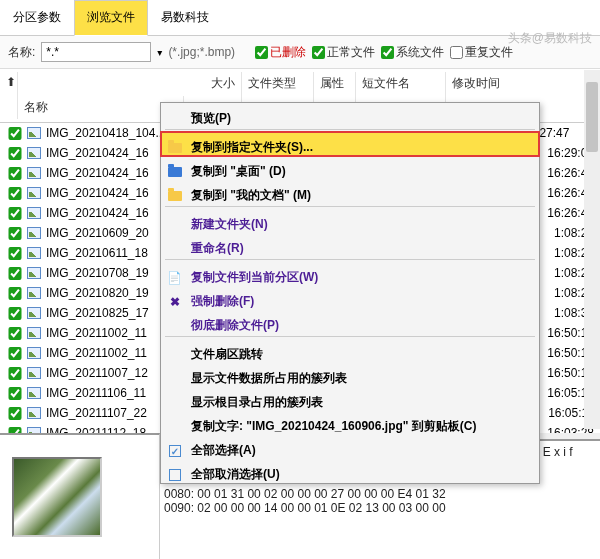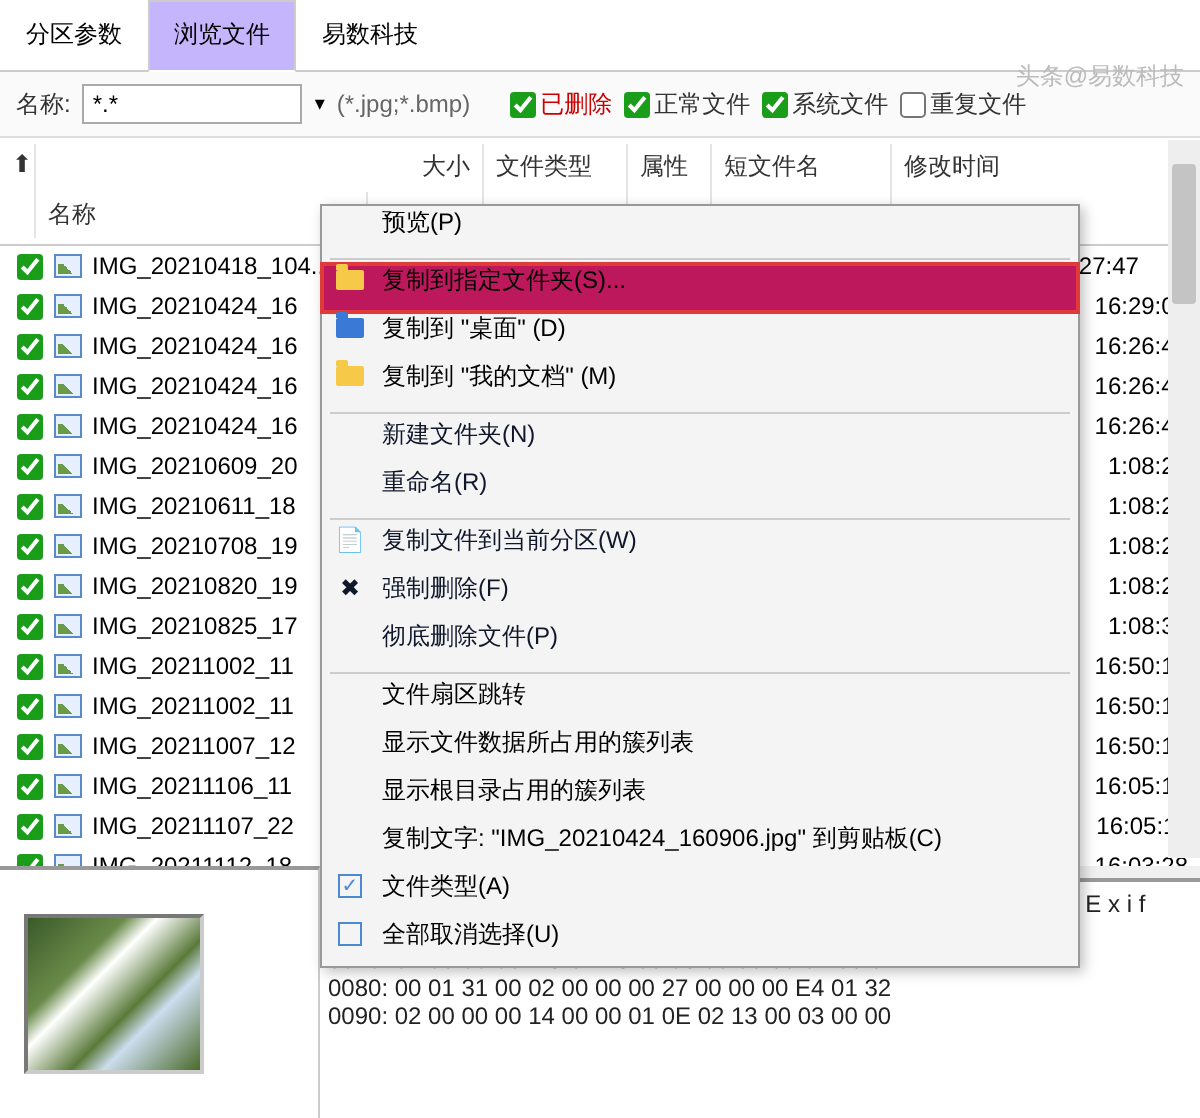--- a/index.html
+++ b/index.html
@@ -1,19 +1,19 @@
 <!DOCTYPE html>
 <html><head>
 <meta charset="utf-8">
 <style>
 * { box-sizing: border-box; margin: 0; padding: 0; font-family: "Microsoft YaHei", "Segoe UI", sans-serif; font-size: 12px; }
 body { background: #f0f0f0; width: 600px; height: 559px; overflow: hidden; position: relative; }
 .tabs { display: flex; background: #fff; border-bottom: 1px solid #ccc; }
 .tab { padding: 8px 12px; border: 1px solid transparent; cursor: pointer; }
-.tab.active { background: #c4b5fd; border: 1px solid #ccc; border-bottom: 1px solid #fff; margin-bottom: -1px; }
+.tab.active { background: #fde047; border: 1px solid #ccc; border-bottom: 1px solid #fff; margin-bottom: -1px; }
 .filterbar { display: flex; align-items: center; padding: 6px 8px; gap: 6px; background: #fafafa; border-bottom: 1px solid #ddd; }
 .filterbar label { color: #333; }
 .filterbar input[type=text] { width: 110px; height: 20px; border: 1px solid #aaa; padding: 0 4px; }
 .ext { color: #666; }
 .chk { display: flex; align-items: center; gap: 2px; }
 .chk input { accent-color: #1a9e1a; }
 .chk.red span { color: #c00; }
 .cols { display: flex; background: #fff; border-bottom: 1px solid #ccc; padding: 3px 0; }
 .cols div { padding: 3px 6px; border-right: 1px solid #e4e4e4; color: #333; }
 .c-arrow { width: 18px; }
@@ -33,24 +33,24 @@
 .row .at { width: 42px; }
 .row .sh { width: 90px; }
 .row .tm { flex: 1; white-space: nowrap; }
 .row .tm.partial { text-align: right; padding-right: 6px; }
 .hexpane { background: #fff; border-top: 2px solid #999; padding: 4px 0 4px 4px; font-family: Consolas, monospace; font-size: 11px; height: 120px; overflow: hidden; display: flex; }
 .hex-left { flex: 1; white-space: pre; color: #222; line-height: 14px; }
 .hex-right { width: 70px; white-space: pre; color: #222; line-height: 14px; padding-left: 6px; }
 .thumb { width: 90px; height: 80px; border: 2px inset #ccc; margin: 8px; background: linear-gradient(135deg,#3a5a2a 0%,#6a8a4a 30%,#fff 40%,#5a7a3a 60%,#cde 70%,#4a6a2a 100%); position: absolute; bottom: 14px; left: 4px; }
 .watermark { position: absolute; top: 30px; right: 8px; color: #bbb; font-size: 12px; }
 .ctxmenu { position: absolute; left: 160px; top: 102px; width: 380px; background: #f4f4f4; border: 1px solid #999; box-shadow: 2px 2px 6px rgba(0,0,0,.25); z-index: 50; }
-.ctxmenu .mi { display: flex; align-items: flex-start; height: 24px; padding: 0 8px 0 30px; position: relative; cursor: default; }
+.ctxmenu .mi { display: flex; align-items: flex-end; height: 24px; padding: 0 8px 0 30px; position: relative; cursor: default; font-weight: bold; }
 .ctxmenu .mi .mico { position: absolute; left: 6px; width: 16px; height: 16px; display: inline-flex; align-items: center; justify-content: center; }
-.ctxmenu .mi.sel { background: #be185d; outline: 2px solid #e03a3a; outline-offset: -1px; }
-.ctxmenu .mi.disabled { color: #0f172a; }
+.ctxmenu .mi.sel { background: #fde047; outline: 2px solid #e03a3a; outline-offset: -1px; }
+.ctxmenu .mi.disabled { color: #4c1d95; }
 .ctxmenu hr { border: none; border-top: 1px solid #ccc; margin: 2px 4px; }
 .folder-ico { width: 14px; height: 10px; background: #f7c948; border-radius: 1px; position: relative; }
 .folder-ico:before { content: ""; position: absolute; top: -3px; left: 0; width: 6px; height: 3px; background: #f7c948; border-radius: 1px 1px 0 0; }
 .folder-blue { background: #3a7ad6 !important; }
 .folder-blue:before { background: #3a7ad6 !important; }
 .img-ico { width: 14px; height: 12px; background: #e6f0ff; border: 1px solid #5a8ac8; position: relative; }
 .img-ico:after { content: ""; position: absolute; bottom: 1px; left: 1px; right: 1px; height: 5px; background: linear-gradient(45deg,#6a9a4a 50%,transparent 50%); }
 .chk-ico { width: 12px; height: 12px; border: 1px solid #4a8ad0; display: inline-flex; align-items: center; justify-content: center; color: #4a8ad0; font-size: 10px; }
 .scroll-v { position: absolute; right: 0; top: 70px; bottom: 130px; width: 16px; background: #eee; }
 .scroll-v .thumb-s { position: absolute; left: 2px; right: 2px; top: 12px; height: 70px; background: #c4c4c4; border-radius: 2px; }
@@ -290,21 +290,21 @@
   <div class="mi">
       <span>显示根目录占用的簇列表</span>
     </div>
   <div class="mi">
       <span>复制文字: "IMG_20210424_160906.jpg" 到剪贴板(C)</span>
     </div>
   <div class="mi">
       <span class="mico">
         <span class="chk-ico">✓</span>
       </span>
-      <span>文件类型(A)</span>
+      <span>全部选择(A)</span>
     </div>
   <div class="mi">
       <span class="mico">
         <span class="chk-ico"></span>
       </span>
       <span>全部取消选择(U)</span>
     </div>
 </div>
 
 <div class="preview-pane">

